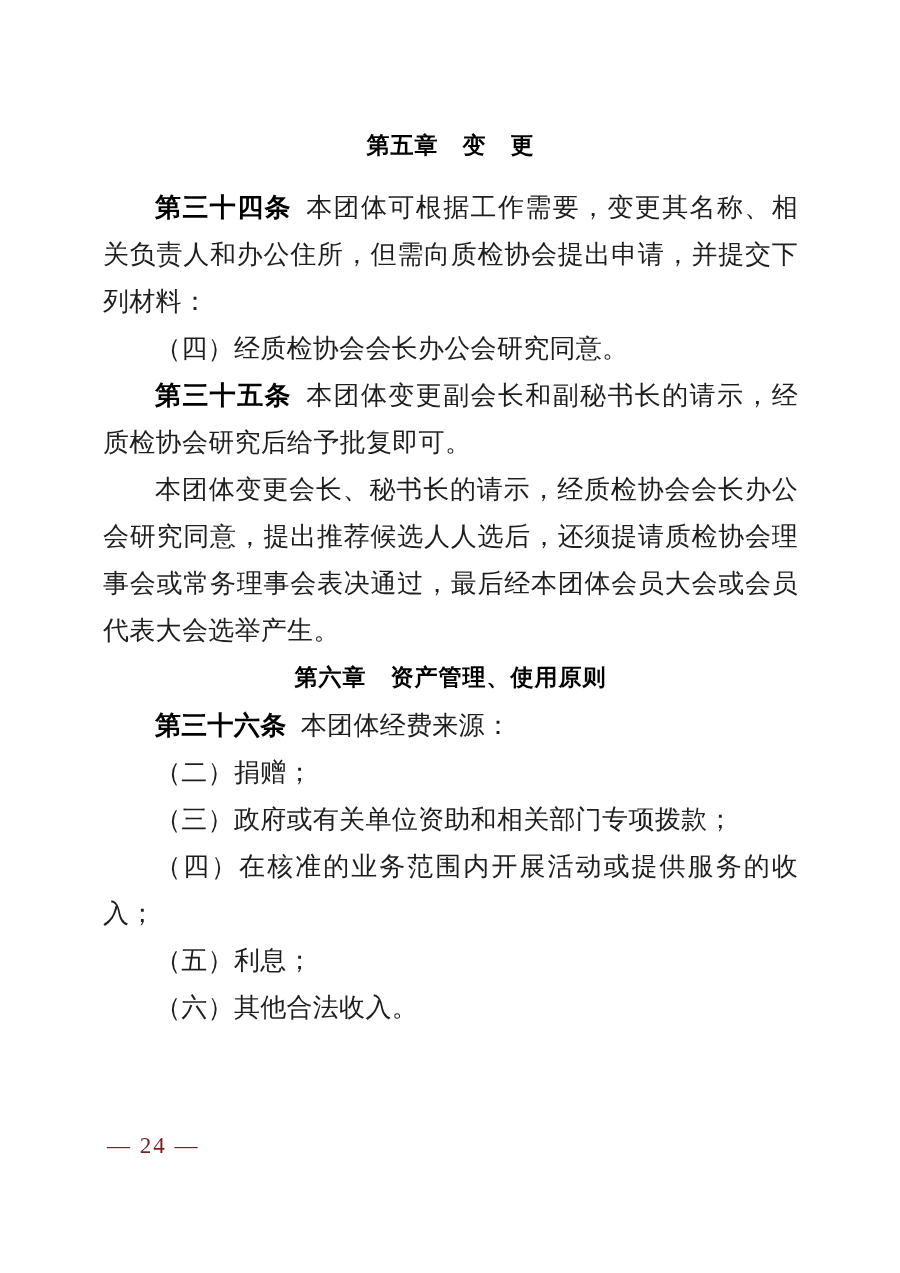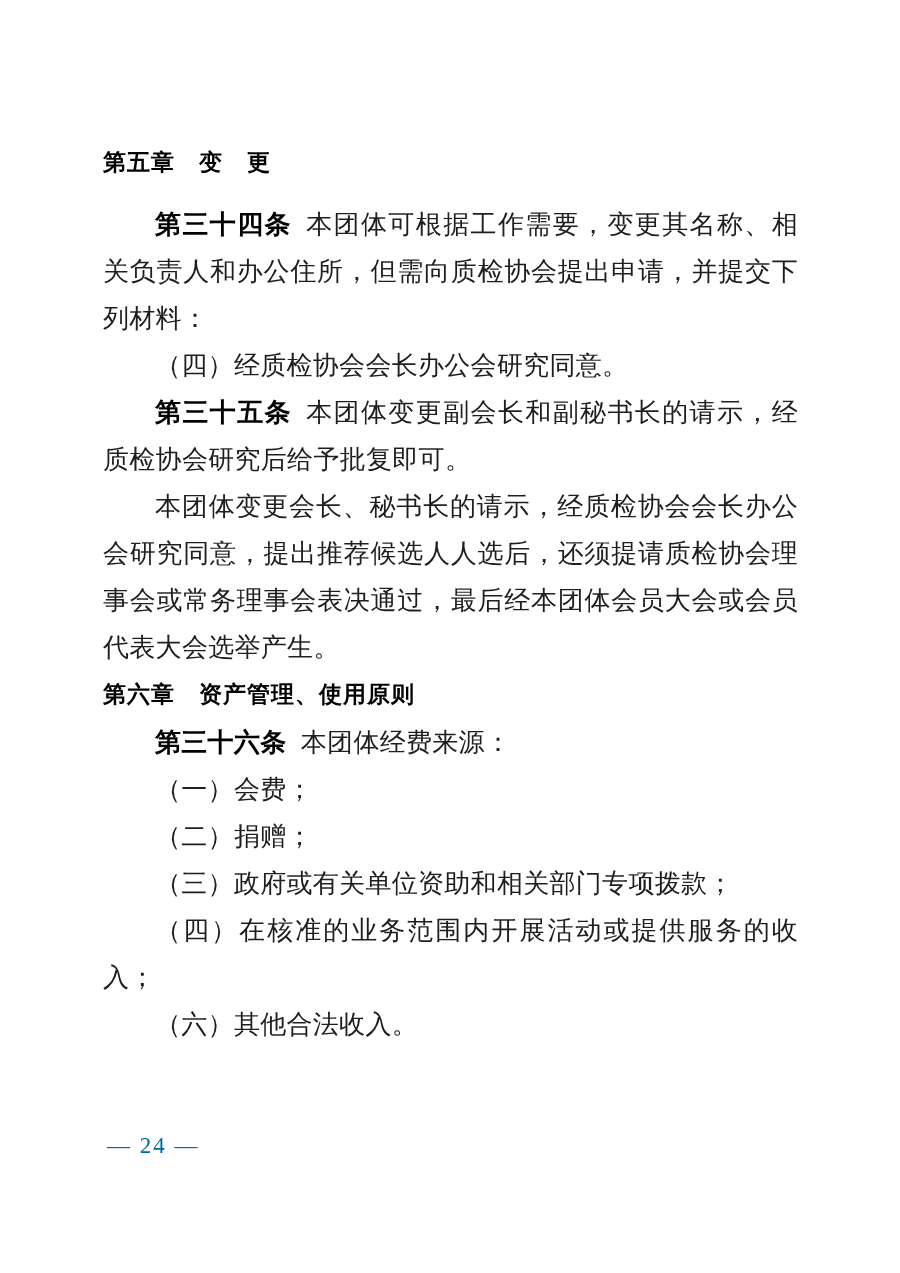--- a/index.html
+++ b/index.html
@@ -21,22 +21,23 @@
     top: 0;
     width: 695px;
     padding-top: 130px;
     box-sizing: border-box;
   }
   .chapter-heading {
     font-family: "Liberation Sans", "DejaVu Sans", sans-serif;
     font-weight: bold;
     font-size: 23px;
     line-height: 30px;
+    text-align: center;
     color: #000000;
-    margin: 17px 0 24px 0;
+    margin: 0 0 24px 0;
     letter-spacing: 1px;
   }
   .chapter-heading.second {
     margin-top: 8px;
     margin-bottom: 10px;
   }
   .para {
     margin: 0;
     font-size: 26px;
     line-height: 47px;
@@ -49,21 +50,21 @@
     font-weight: bold;
     color: #000000;
     margin-right: 0.55em;
   }
   .footer {
     position: absolute;
     left: 107px;
     top: 1133px;
     font-size: 23px;
     letter-spacing: 2px;
-    color: #0369a1;
+    color: #7f1d1d;
   }
 </style>
 </head>
 <body>
 
 <div class="page">
 
   <h1 class="chapter-heading">第五章　变　更</h1>
 
   <p class="para"><span class="lead">第三十四条</span><span>本团体可根据工作需要，变更其名称、相关负责人和办公住所，但需向质检协会提出申请，并提交下列材料：</span></p>
@@ -74,26 +75,26 @@
   <p class="para"><span>（四）经质检协会会长办公会研究同意。</span></p>
 
   <p class="para"><span class="lead">第三十五条</span><span>本团体变更副会长和副秘书长的请示，经质检协会研究后给予批复即可。</span></p>
 
   <p class="para"><span>本团体变更会长、秘书长的请示，经质检协会会长办公会研究同意，提出推荐候选人人选后，还须提请质检协会理事会或常务理事会表决通过，最后经本团体会员大会或会员代表大会选举产生。</span></p>
 
   <h1 class="chapter-heading second">第六章　资产管理、使用原则</h1>
 
   <p class="para"><span class="lead">第三十六条</span><span>本团体经费来源：</span></p>
 
-  <p class="para"><span>（一）会费；</span></p>
 
   <p class="para"><span>（二）捐赠；</span></p>
 
   <p class="para"><span>（三）政府或有关单位资助和相关部门专项拨款；</span></p>
 
   <p class="para"><span>（四）在核准的业务范围内开展活动或提供服务的收入；</span></p>
 
+  <p class="para"><span>（五）利息；</span></p>
 
   <p class="para"><span>（六）其他合法收入。</span></p>
 
 </div>
 
 <div class="footer">— 24 —</div>
 
 </body></html>

